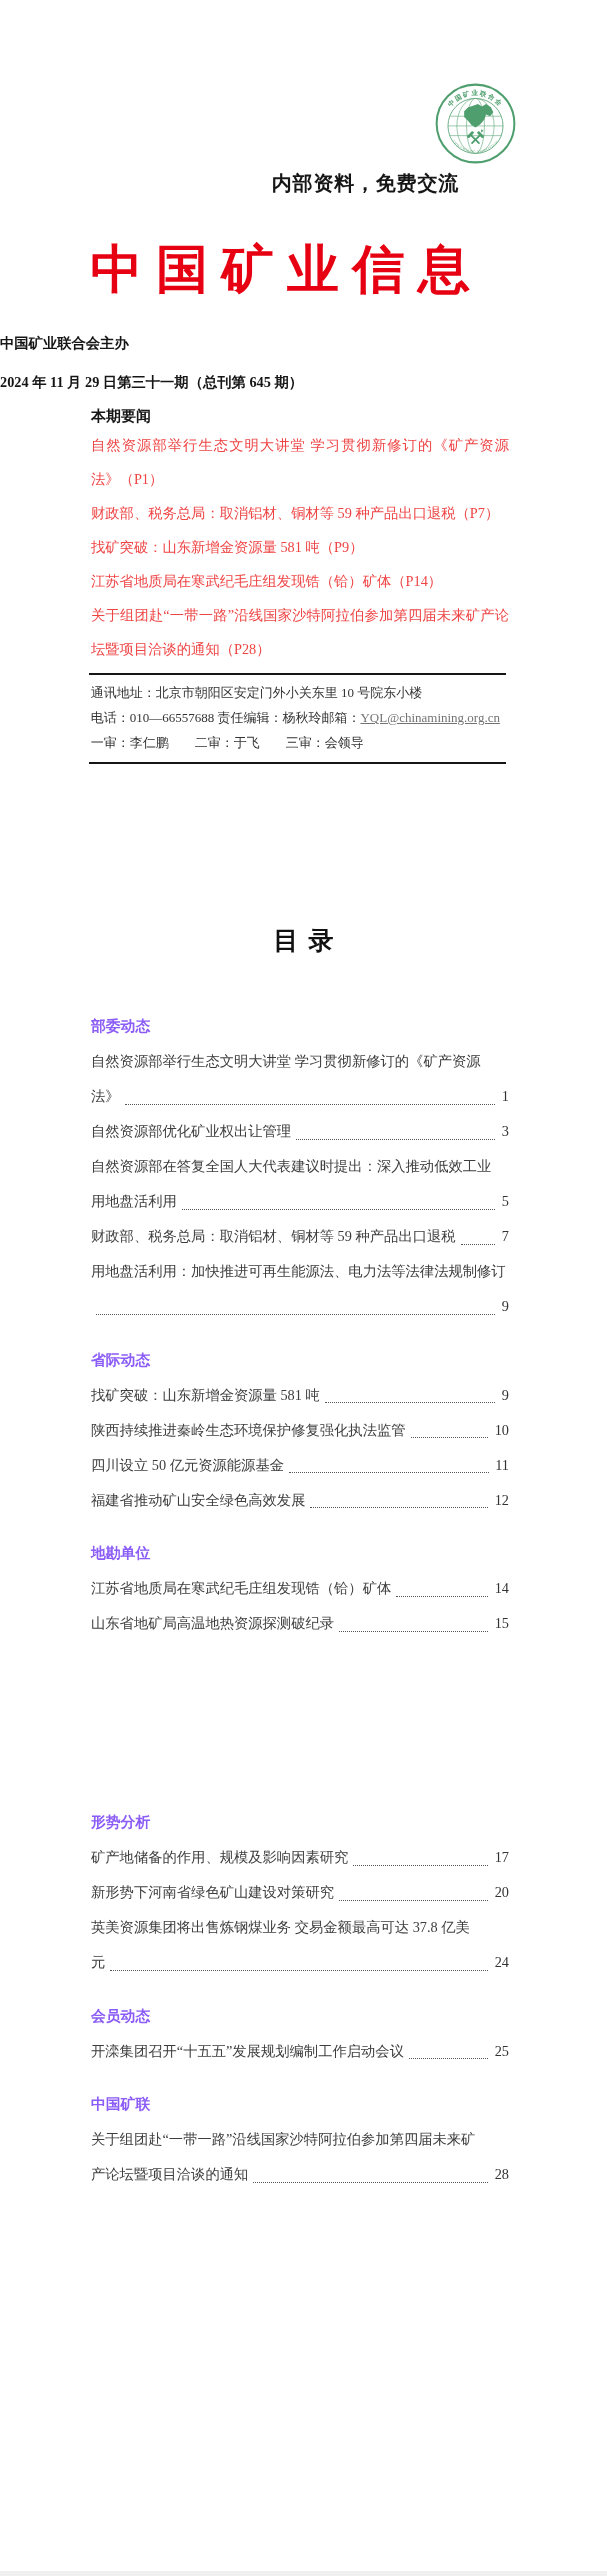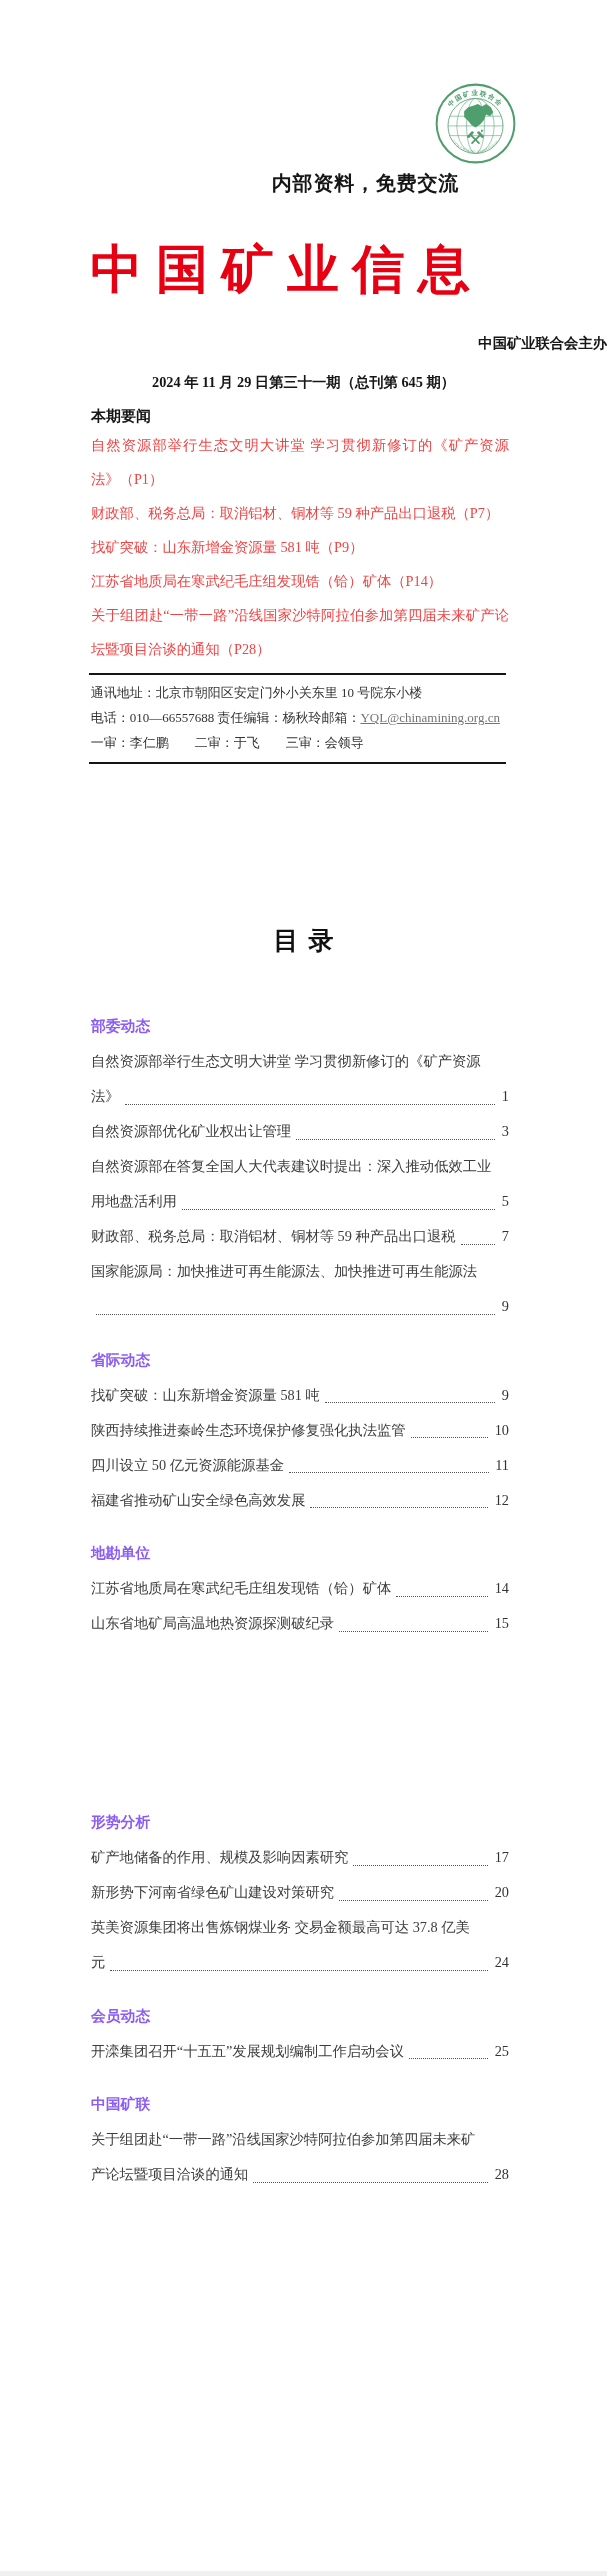--- a/index.html
+++ b/index.html
@@ -29,25 +29,25 @@
     text-align:center;
     font-size:52px; font-weight:700;
     letter-spacing:13.5px;
     color:#e60012;
     white-space:nowrap;
     margin-top:30px;
   }
 
   .publisher-line {
     position:absolute; top:334px; left:0; width:607px;
-    text-align:right; font-size:14.3px; font-weight:700; color:#161616;
+    text-align:left; font-size:14.3px; font-weight:700; color:#161616;
   }
   .issue-line {
     position:absolute; top:373px; left:0; width:607px;
-    text-align:center; font-size:14.3px; font-weight:700; color:#161616;
+    font-size:14.3px; font-weight:700; color:#161616;
   }
 
   
   .hl-heading {
     position:absolute; top:407px; left:91px;
     font-size:15px; font-weight:700; color:#161616;
   }
   .hl-list {
     position:absolute; top:428px; left:91px; width:418px;
     font-size:14.3px; line-height:34px; color:#ef4444;
@@ -207,21 +207,21 @@
 
       <div>
         <div class="toc-line">
           <span class="toc-text">财政部、税务总局：取消铝材、铜材等 59 种产品出口退税</span>
           <span class="leader"></span>
           <span class="toc-page">7</span>
         </div>
       </div>
 
       <div>
-        <div class="toc-full">国家能源局：加快推进可再生能源法、加快推进可再生能源法</div>
+        <div class="toc-full">用地盘活利用：加快推进可再生能源法、电力法等法律法规制修订</div>
         <div class="toc-line">
           <span class="toc-text"></span>
           <span class="leader"></span>
           <span class="toc-page">9</span>
         </div>
       </div>
     </div>
 
     <div class="toc-section">
       <div class="toc-section-heading">省际动态</div>

